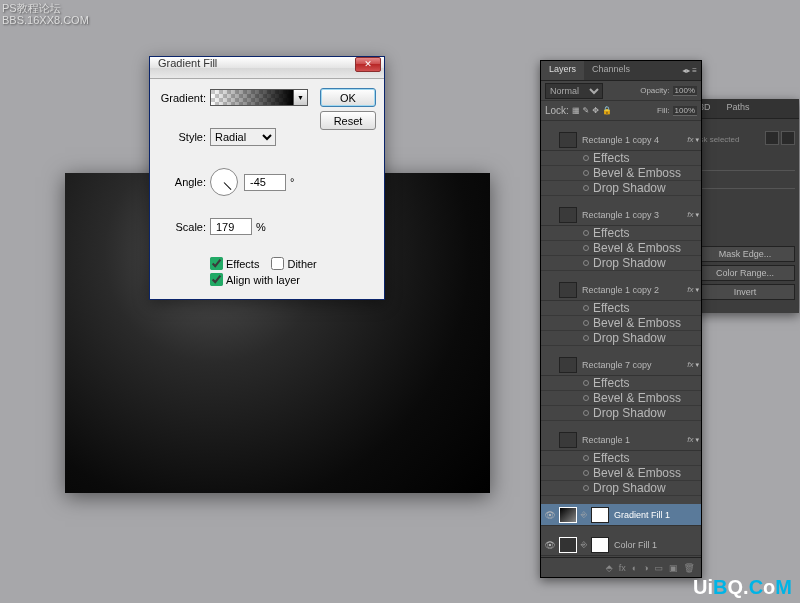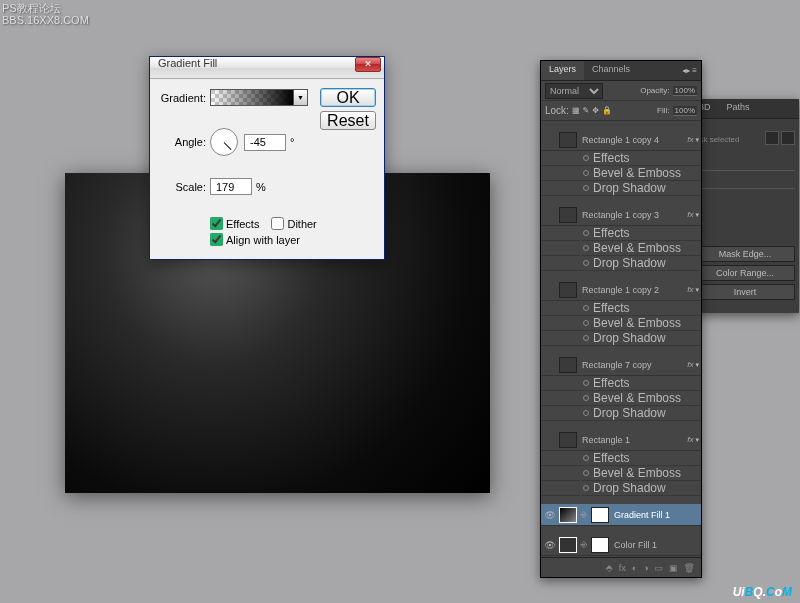--- a/index.html
+++ b/index.html
@@ -1,19 +1,19 @@
 <!DOCTYPE html>
 <html><head>
 <meta charset="utf-8">
 <style>
   * { box-sizing: border-box; margin: 0; padding: 0; }
   body { width: 800px; height: 603px; background: #a7a7aa; font-family: Tahoma, Arial, sans-serif; font-size: 10px; position: relative; overflow: hidden; }
   
   .watermark-top { position: absolute; top: 2px; left: 2px; color: #ddd; font-size: 11px; text-shadow: 1px 1px 2px rgba(0,0,0,0.5); line-height: 12px; }
-  .watermark-bottom { position: absolute; bottom: 4px; right: 8px; font-size: 12px; font-weight: bold; font-style: italic; color: #fff; font-family: Arial; }
+  .watermark-bottom { position: absolute; bottom: 4px; right: 8px; font-size: 20px; font-weight: bold; color: #fff; font-family: Arial; }
   .watermark-bottom .alt { color: #00b4e6; }
   
   .canvas { position: absolute; top: 173px; left: 65px; width: 425px; height: 320px; background: radial-gradient(circle at 35% 25%, #555 0%, #2a2a2a 30%, #0a0a0a 70%, #000 100%); box-shadow: 0 4px 20px rgba(0,0,0,0.5); }
   
   
   .dialog { position: absolute; top: 56px; left: 149px; width: 236px; background: #f0f0f0; border: 1px solid #0a246a; box-shadow: 0 4px 15px rgba(0,0,0,0.4); }
   .dlg-titlebar { height: 22px; background: linear-gradient(to bottom, #fff 0%, #e5e5e5 50%, #d7d7d7 51%, #e9e9e9 100%); border-bottom: 1px solid #aaa; display: flex; padding: 0 3px 0 8px; }
   .dlg-title { font-size: 11px; color: #333; flex: 1; }
   .dlg-close { width: 26px; height: 15px; background: linear-gradient(to bottom, #e68a8a 0%, #c94848 49%, #b82828 50%, #d05050 100%); border: 1px solid #8b2e2e; border-radius: 2px; color: #fff; text-align: center; line-height: 12px; font-size: 9px; cursor: pointer; }
   .dlg-body { padding: 10px 8px 10px 8px; position: relative; }
@@ -23,21 +23,21 @@
   .dd-btn { width: 15px; height: 17px; border: 1px solid #555; background: linear-gradient(to bottom, #fff, #ccc); margin-left: -1px; display: flex; align-items: center; justify-content: center; font-size: 7px; cursor: pointer; }
   .style-select { height: 18px; font-size: 11px; width: 66px; border: 1px solid #888; }
   .angle-dial { width: 28px; height: 28px; border: 1px solid #888; border-radius: 50%; background: #fff; position: relative; margin-right: 6px; }
   .angle-dial::after { content: ""; position: absolute; top: 50%; left: 50%; width: 10px; height: 1px; background: #000; transform-origin: left center; transform: rotate(45deg); }
   .num-input { width: 42px; height: 17px; border: 1px solid #888; padding: 0 5px; font-size: 11px; }
   .pct { margin-left: 4px; font-size: 11px; }
   .cb-row { display: flex; align-items: center; margin-left: 52px; margin-bottom: 3px; }
   .cb-row input { margin-right: 3px; accent-color: #2a6; }
   .cb-row label { font-size: 11px; color: #000; margin-right: 12px; }
   .dlg-buttons { position: absolute; top: 9px; right: 8px; display: flex; flex-direction: column; gap: 4px; }
-  .dlg-btn { width: 56px; height: 19px; font-size: 16px; background: linear-gradient(to bottom, #fff, #e0e0e0); border: 1px solid #888; border-radius: 3px; cursor: pointer; }
+  .dlg-btn { width: 56px; height: 19px; font-size: 11px; background: linear-gradient(to bottom, #fff, #e0e0e0); border: 1px solid #888; border-radius: 3px; cursor: pointer; }
   .dlg-btn.default { border: 1px solid #3c7fb1; box-shadow: inset 0 0 0 1px #a0d8f0; }
   
   
   .layers { position: absolute; top: 60px; left: 540px; width: 162px; height: 518px; background: #454545; border: 1px solid #000; box-shadow: 0 3px 10px rgba(0,0,0,0.5); color: #b8b8b8; font-size: 9px; display: flex; flex-direction: column; }
   .tabs { display: flex; background: #383838; height: 20px; border-bottom: 1px solid #222; }
   .tab { padding: 3px 8px; color: #aaa; cursor: pointer; }
   .tab.active { background: #454545; color: #ddd; }
   .tab-menu { margin-left: auto; display: flex; align-items: center; padding-right: 4px; gap: 2px; }
   .tab-menu div { font-size: 8px; }
   .controls-row { display: flex; align-items: center; padding: 3px 4px; gap: 3px; border-bottom: 1px solid #333; height: 20px; }
@@ -285,20 +285,26 @@
     <div class="dlg-buttons">
       <button class="dlg-btn default">OK</button>
       <button class="dlg-btn">Reset</button>
     </div>
     <div class="dlg-row">
       <span class="dlg-lbl">Gradient:</span>
       <span class="grad-swatch"></span>
       <span class="dd-btn">▼</span>
     </div>
     <div class="dlg-row">
+      <span class="dlg-lbl">Style:</span>
+      <select class="style-select">
+        <option>Radial</option>
+      </select>
+    </div>
+    <div class="dlg-row">
       <span class="dlg-lbl">Angle:</span>
       <span class="angle-dial"></span>
       <input class="num-input" value="-45" style="">
       <span class="pct">°</span>
     </div>
     <div class="dlg-row">
       <span class="dlg-lbl">Scale:</span>
       <input class="num-input" value="179" style="">
       <span class="pct">%</span>
     </div>

